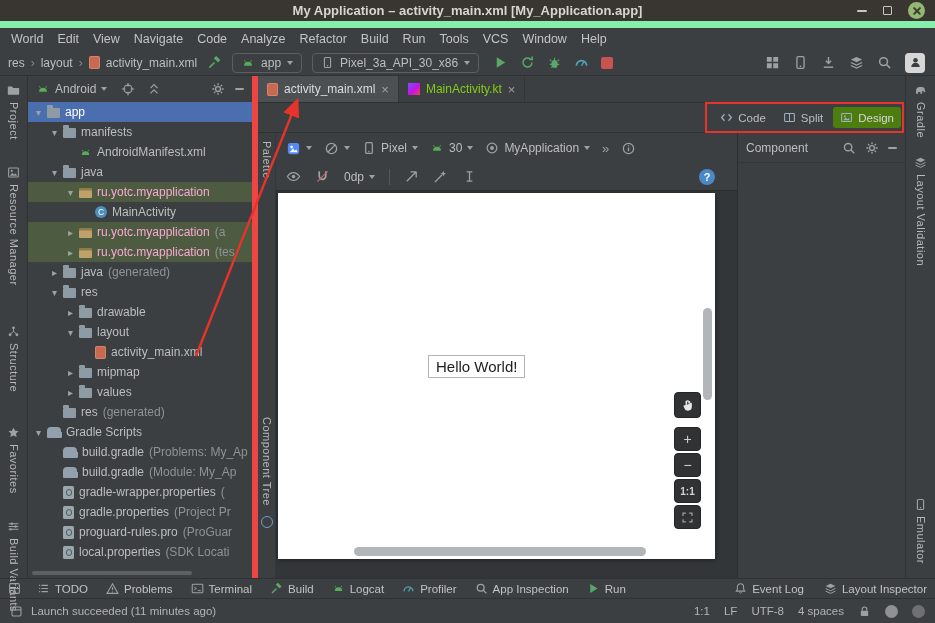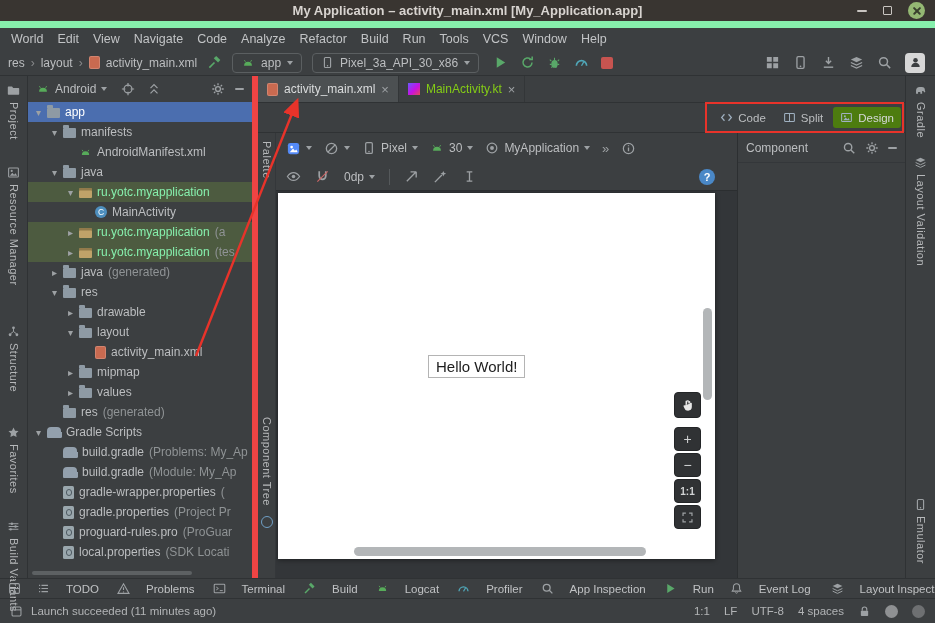--- a/index.html
+++ b/index.html
@@ -50,21 +50,21 @@
 .pp-header{height:26px;flex:none;display:flex;align-items:center;padding:0 8px}
 .pp-selector{display:flex;align-items:center;gap:5px;color:#bcbec0}
 .pp-mid{display:flex;gap:12px;margin-left:14px;align-items:center}
 .pp-sp{margin-left:auto;display:flex;gap:10px;align-items:center}
 .minus-glyph{width:9px;height:2px;background:#9da1a4;border-radius:1px}
 .tree{flex:1;overflow:hidden}
 .trow{height:20px;display:flex;align-items:center;white-space:nowrap}
 .trow .chev{width:13px;flex:none;font-size:10px;color:#9da1a4;text-align:center}
 .trow .lbl{color:#bcbec0;margin-left:5px}
 .trow.selected{background:#4b6eaf}.trow.selected .lbl{color:#fff}
-.trow.green{background:#4d5b40}.trow.green .lbl{color:#86efac}
+.trow.green{background:#4d5b40}.trow.green .lbl{color:#f9a8d4}
 .suffix{color:#8f9395;margin-left:5px}
 .tree-hscroll{position:absolute;left:4px;bottom:3px;width:160px;height:4px;border-radius:2px;background:#5d6163}
 .ti{flex:none;margin-left:2px}
 .ti-folder{width:13px;height:10px;background:#8e9aa4;border-radius:1px;position:relative;margin-top:2px}
 .ti-folder::before{content:"";position:absolute;top:-3px;left:0;width:5.5px;height:3px;background:#8e9aa4;border-radius:1px 1px 0 0}
 .ti-package{width:13px;height:10px;background:#bfa269;border-radius:1px;margin-top:1px;box-shadow:inset 0 2.5px rgba(60,50,20,.35)}
 .ti-layout,.ic-layout{width:11px;height:13px;background:#c96a50;border-radius:2px;box-shadow:inset 0 0 0 1px rgba(255,255,255,.18);flex:none}
 .ti-props{width:11px;height:13px;background:#9aa7ad;border-radius:1.5px;position:relative}
 .ti-props::after{content:"";position:absolute;left:2.5px;top:3.5px;width:4.5px;height:4.5px;border:1.5px solid #4e5a62;border-radius:50%}
 .ti-elephant{width:14px;height:11px;background:#93a0ad;border-radius:4px 4px 1px 1px;position:relative;margin-top:1px}
@@ -109,21 +109,21 @@
 .zbtn.hand{height:26px;margin-bottom:9px}
 .zbtn.zratio{font-size:10px;font-weight:bold}
 .attributes{width:168px;flex:none;border-left:1px solid #2c2f31;display:flex;flex-direction:column;background:#3c3f41}
 .attr-header{height:30px;flex:none;display:flex;align-items:center;padding:0 8px;color:#bcbec0;border-bottom:1px solid #34373a}
 .attr-header .sp{margin-left:auto;display:flex;gap:9px;align-items:center}
 .attr-body{flex:1}
 
 .bottombar{height:20px;flex:none;display:flex;align-items:center;gap:16px;padding:0 8px;border-top:1px solid #2f3234;font-size:11.5px;color:#c0c2c4}
 .bb-left{display:flex;gap:18px;align-items:center}
 .bb-right{margin-left:auto;display:flex;gap:20px;align-items:center}
-.bb-item{display:flex;align-items:center;gap:16px;white-space:nowrap}
+.bb-item{display:flex;align-items:center;gap:5px;white-space:nowrap}
 .statusbar{height:25px;flex:none;display:flex;align-items:center;gap:8px;padding:0 10px;border-top:1px solid #2f3234;font-size:11.5px;color:#b2b4b6}
 .sb-right{margin-left:auto;display:flex;align-items:center;gap:14px}
 .sb-circle{width:13px;height:13px;border-radius:50%;background:#8f9193;flex:none}
 .sb-circle.dark{background:#6e7072}
 </style>
 </head>
 <body>
 
 <div class="app">
 

